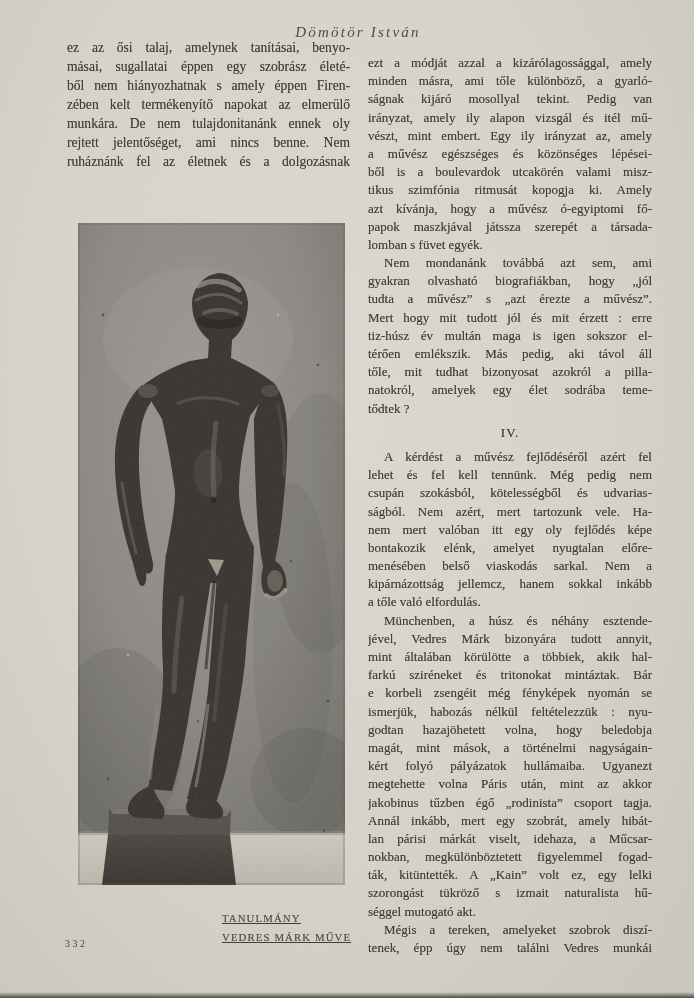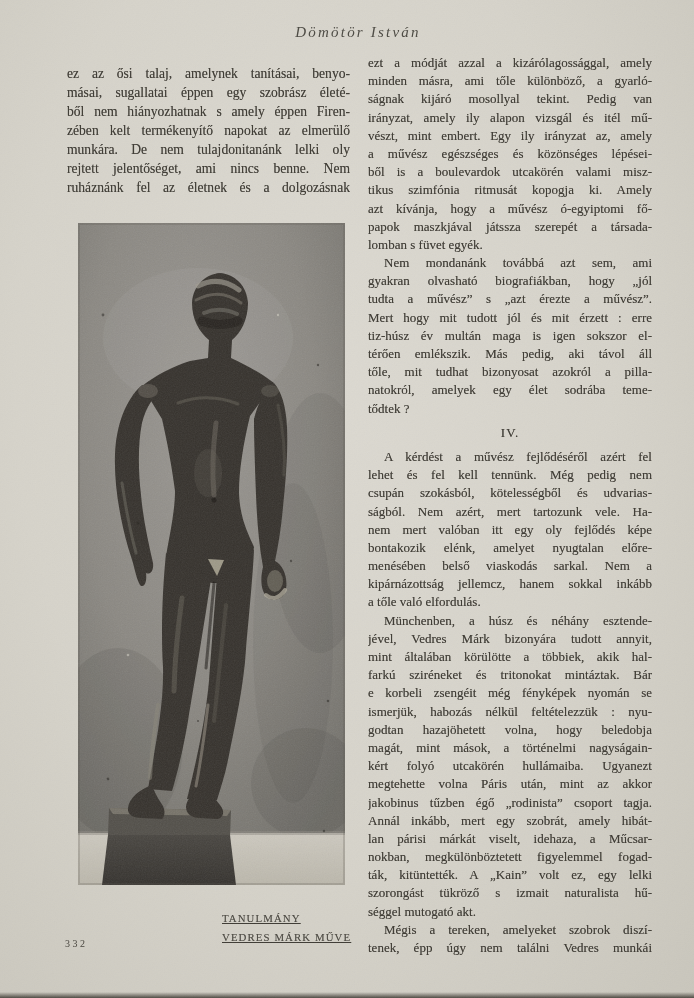--- a/index.html
+++ b/index.html
@@ -7,21 +7,21 @@
     position:relative; width:694px; height:998px; overflow:hidden;
     background: radial-gradient(ellipse at 45% 38%, #dcd9d1 0%, #d6d3ca 55%, #c9c6bc 100%);
     font-family:"Liberation Serif", serif; color:#3e3b34;
   }
   .header {
     position:absolute; top:24px; left:0; right:8px;
     text-align:center; text-indent:30px;
     font-style:italic; font-size:15px; letter-spacing:2.2px; color:#4c4a43;
   }
   .col { position:absolute; }
-  .col.left  { left:67px;  top:64px; width:283px; }
+  .col.left  { left:67px;  top:38px; width:283px; }
   .col.right { left:368px; top:54px; width:284px; }
   .col .tline {
     font-size:13px; line-height:18.2px; height:18.2px; overflow:hidden;
     text-align:justify; text-align-last:justify;
     text-shadow:0 0 0.5px rgba(62,59,52,0.55);
   }
   .col.left .tline { font-size:13.6px; line-height:19px; height:19px; }
   .tline.end { text-align:right; text-align-last:left; }
   .tline.ctr { text-align:center; text-align-last:center; letter-spacing:1px; margin:6px 0 6px 0; }
   .tline.ind { text-indent:16px; }
@@ -48,21 +48,21 @@
 
 <div class="page">
 
   <div class="header">Dömötör István</div>
 
   <div class="col left">
       <div class="tline">ez az ősi talaj, amelynek tanításai, benyo-</div>
       <div class="tline">másai, sugallatai éppen egy szobrász életé-</div>
       <div class="tline">ből nem hiányozhatnak s amely éppen Firen-</div>
       <div class="tline">zében kelt termékenyítő napokat az elmerülő</div>
-      <div class="tline">munkára. De nem tulajdonitanánk lelki oly</div>
+      <div class="tline">munkára. De nem tulajdonitanánk ennek oly</div>
       <div class="tline">rejtett jelentőséget, ami nincs benne. Nem</div>
       <div class="tline">ruháznánk fel az életnek és a dolgozásnak</div>
     </div>
   <div class="col right">
       <div class="tline">ezt a módját azzal a kizárólagossággal, amely</div>
       <div class="tline">minden másra, ami tőle különböző, a gyarló-</div>
       <div class="tline">ságnak kijáró mosollyal tekint. Pedig van</div>
       <div class="tline">irányzat, amely ily alapon vizsgál és itél mű-</div>
       <div class="tline">vészt, mint embert. Egy ily irányzat az, amely</div>
       <div class="tline">a művész egészséges és közönséges lépései-</div>
@@ -91,21 +91,21 @@
       <div class="tline">kipárnázottság jellemcz, hanem sokkal inkább</div>
       <div class="tline end">a tőle való elfordulás.</div>
       <div class="tline ind">Münchenben, a húsz és néhány esztende-</div>
       <div class="tline">jével, Vedres Márk bizonyára tudott annyit,</div>
       <div class="tline">mint általában körülötte a többiek, akik hal-</div>
       <div class="tline">farkú sziréneket és tritonokat mintáztak. Bár</div>
       <div class="tline">e korbeli zsengéit még fényképek nyomán se</div>
       <div class="tline">ismerjük, habozás nélkül feltételezzük : nyu-</div>
       <div class="tline">godtan hazajöhetett volna, hogy beledobja</div>
       <div class="tline">magát, mint mások, a történelmi nagyságain-</div>
-      <div class="tline">kért folyó utcakörén hullámaiba. Ugyanezt</div>
+      <div class="tline">kért folyó pályázatok hullámaiba. Ugyanezt</div>
       <div class="tline">megtehette volna Páris után, mint az akkor</div>
       <div class="tline">jakobinus tűzben égő „rodinista” csoport tagja.</div>
       <div class="tline">Annál inkább, mert egy szobrát, amely hibát-</div>
       <div class="tline">lan párisi márkát viselt, idehaza, a Műcsar-</div>
       <div class="tline">nokban, megkülönböztetett figyelemmel fogad-</div>
       <div class="tline">ták, kitüntették. A „Kain” volt ez, egy lelki</div>
       <div class="tline">szorongást tükröző s izmait naturalista hű-</div>
       <div class="tline end">séggel mutogató akt.</div>
       <div class="tline ind">Mégis a tereken, amelyeket szobrok diszí-</div>
       <div class="tline">tenek, épp úgy nem találni Vedres munkái</div>

